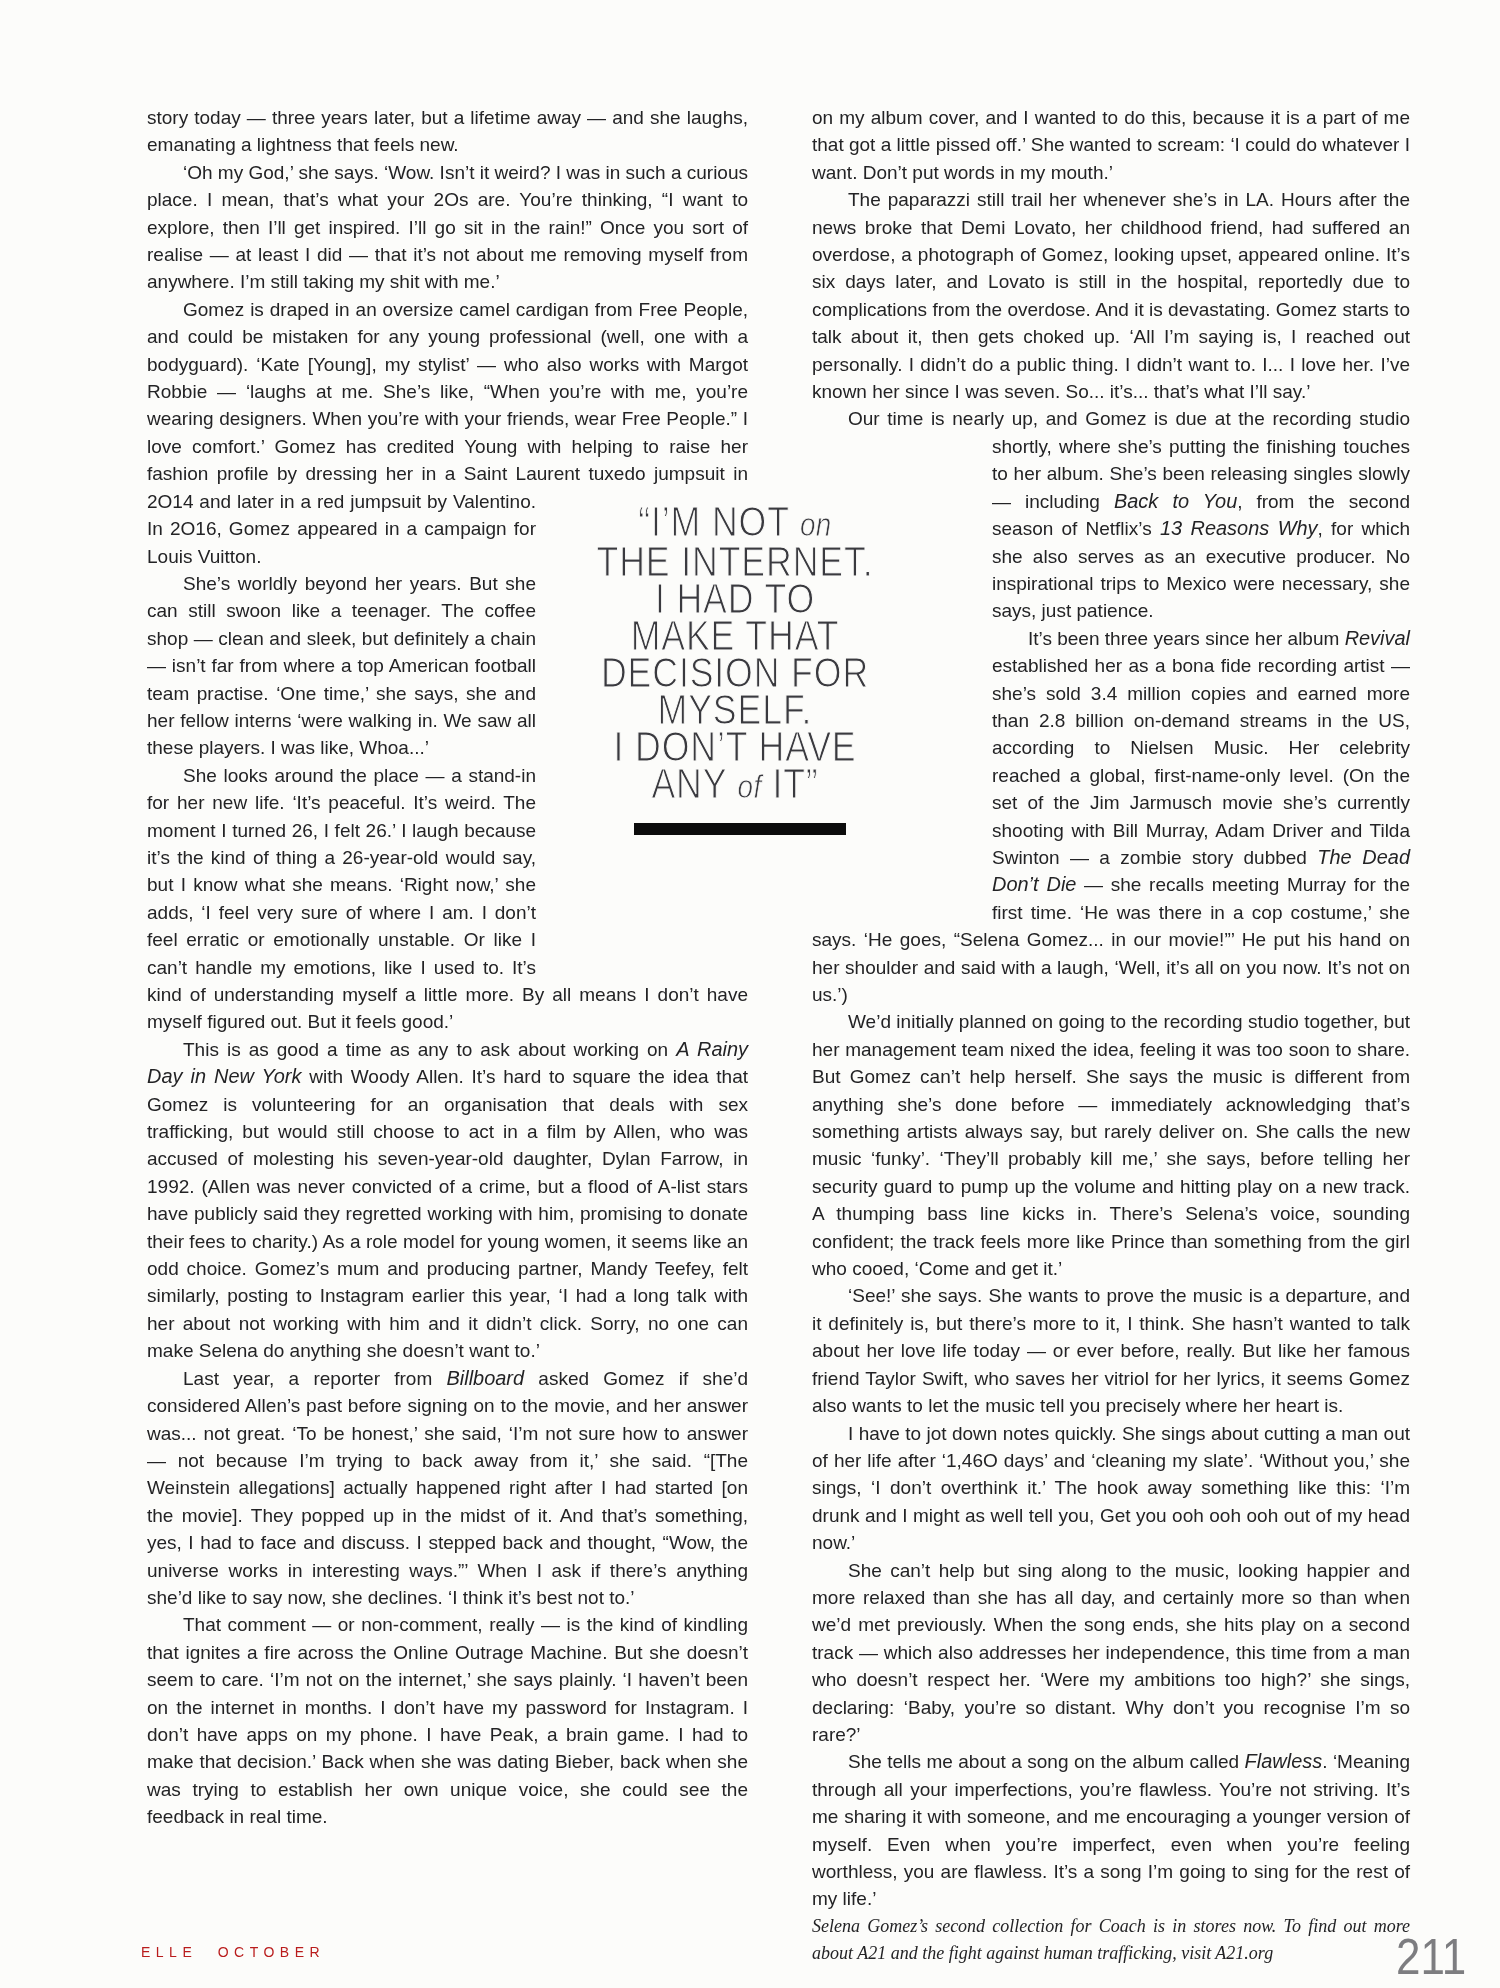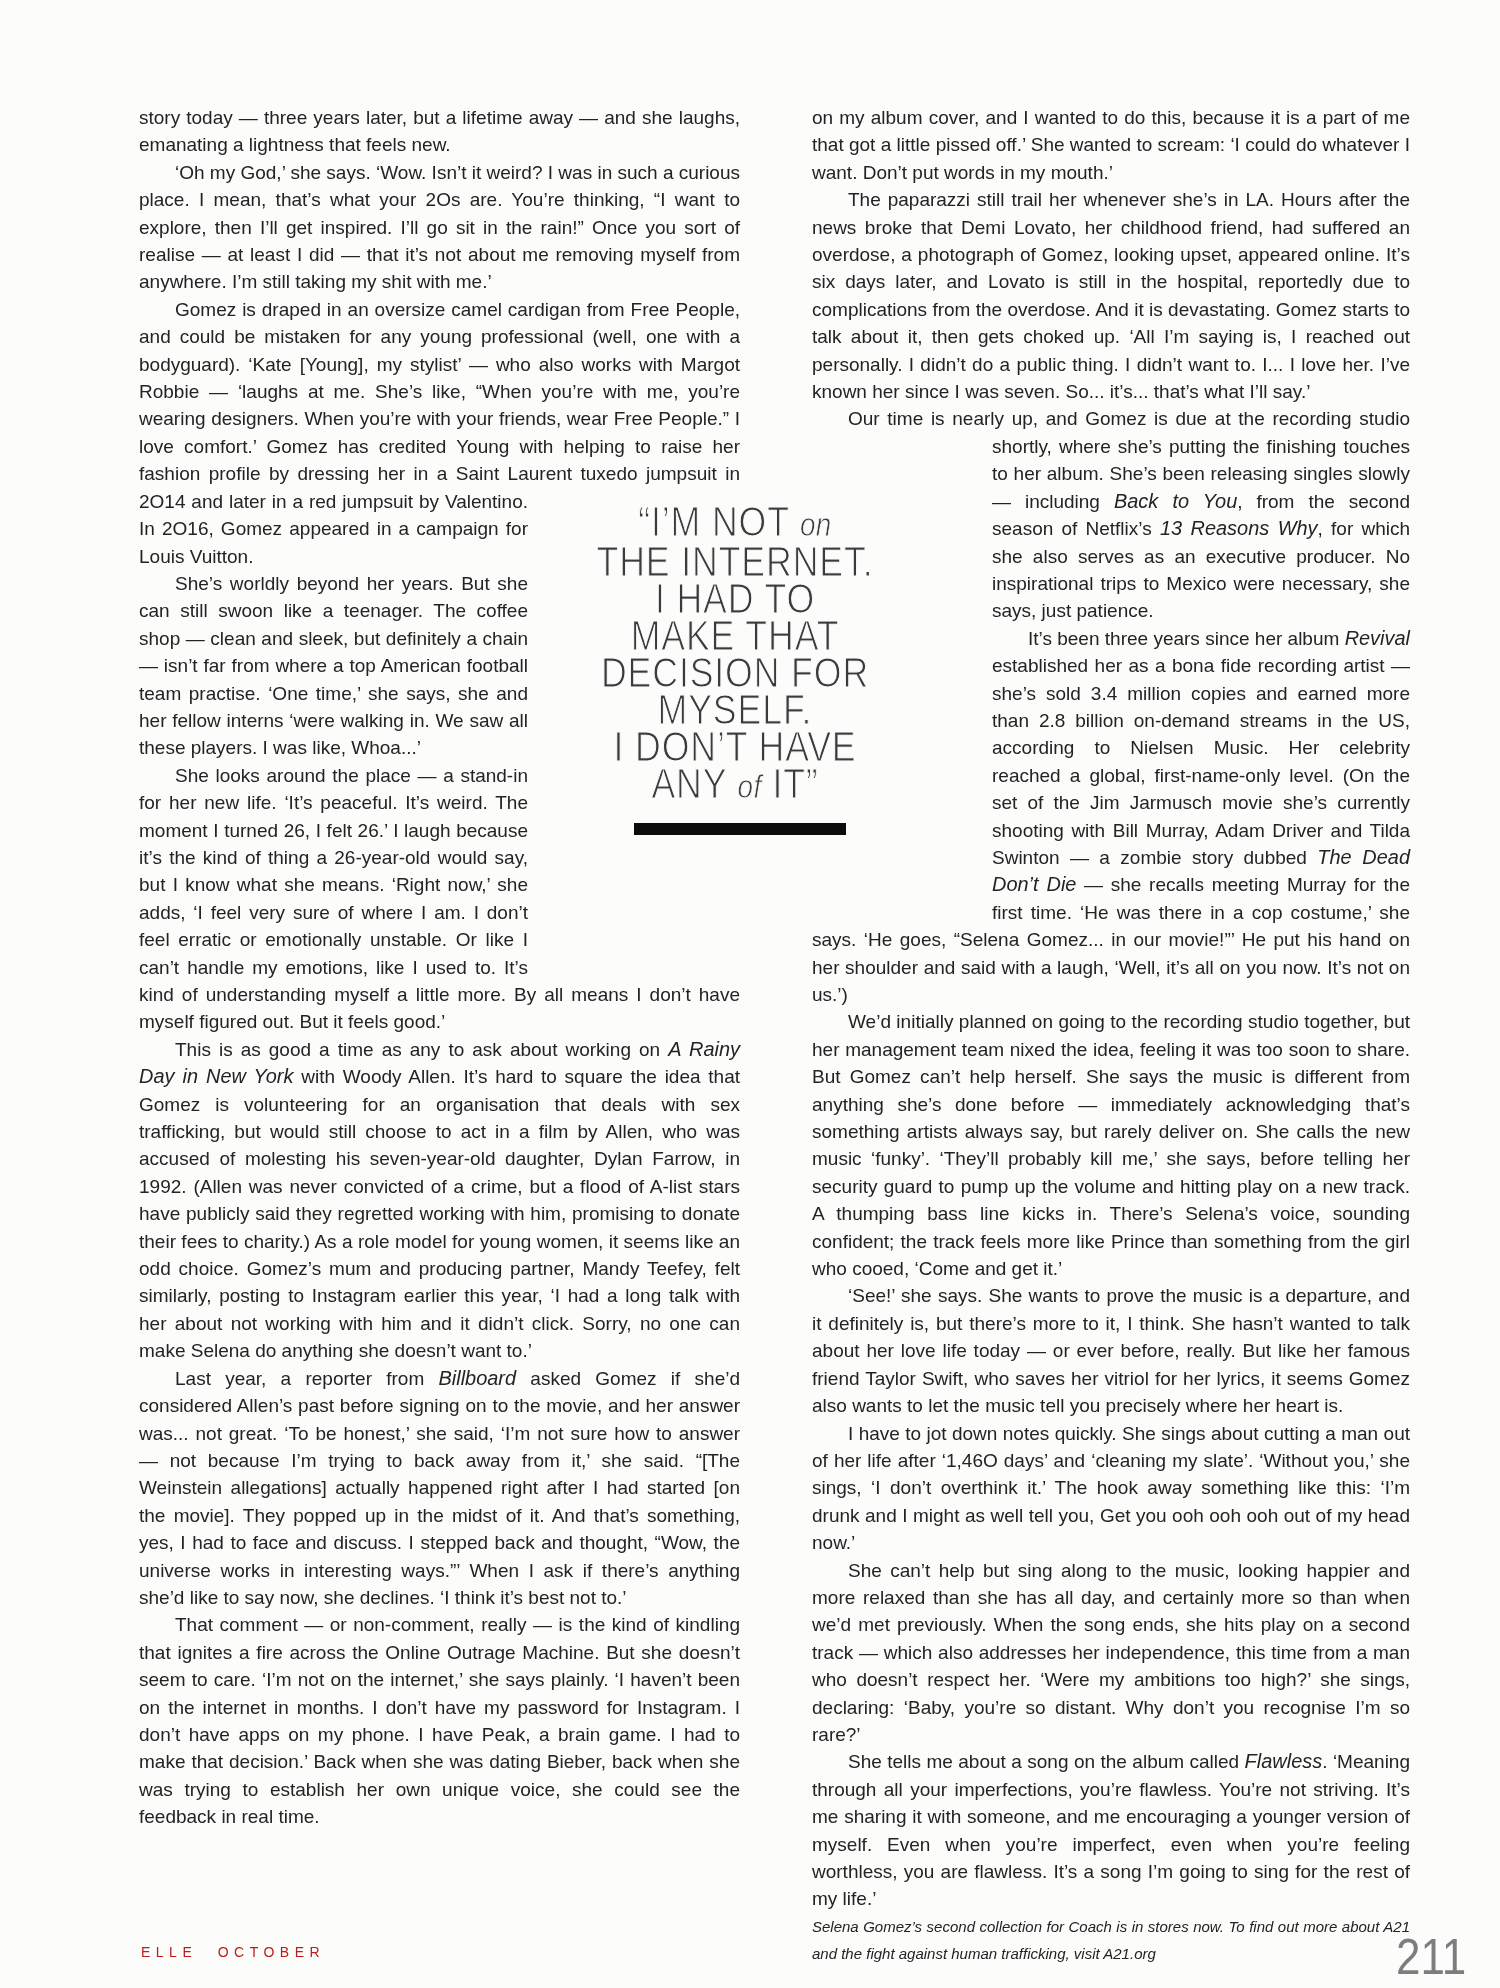--- a/index.html
+++ b/index.html
@@ -2,27 +2,27 @@
 <html><head>
 <meta charset="utf-8">
 <style>
   html,body{margin:0;padding:0;background:#e8e8e6;}
   .page{
     position:relative;width:1500px;height:1988px;margin:0 auto;
     background:#fcfcfa;overflow:hidden;
     font-family:"Liberation Sans",sans-serif;color:#232325;
   }
   .col{position:absolute;top:104px;font-size:19px;line-height:27.4px;}
-  .col-left{left:139px;width:601px;}
+  .col-left{left:147px;width:601px;}
   .col-right{left:812px;width:598px;}
   .para{margin:0;text-align:justify;}
   .para.ind{text-indent:36px;}
   .it{font-family:Liberation Sans, sans-serif;font-style:italic;}
   .para .it{font-size:1.05em;line-height:1;}
-  .outro{font-family:Liberation Sans, sans-serif;font-style:italic;font-size:15px;}
+  .outro{font-family:Liberation Serif, serif;font-style:italic;font-size:18px;}
   
   .fl-sp-l{float:right;clear:right;width:1px;height:401px;margin-right:-1px;}
   .fl-cut-l{float:right;clear:right;width:212px;height:453px;}
   .fl-sp-r{float:left;clear:left;width:1px;height:334px;margin-left:-1px;}
   .fl-cut-r{float:left;clear:left;width:180px;height:475px;}
   
   .pullquote{
     position:absolute;left:545px;top:503px;width:380px;
     text-align:center;transform:scaleX(0.85);transform-origin:50% 0;
     font-size:42px;line-height:37px;letter-spacing:1px;

